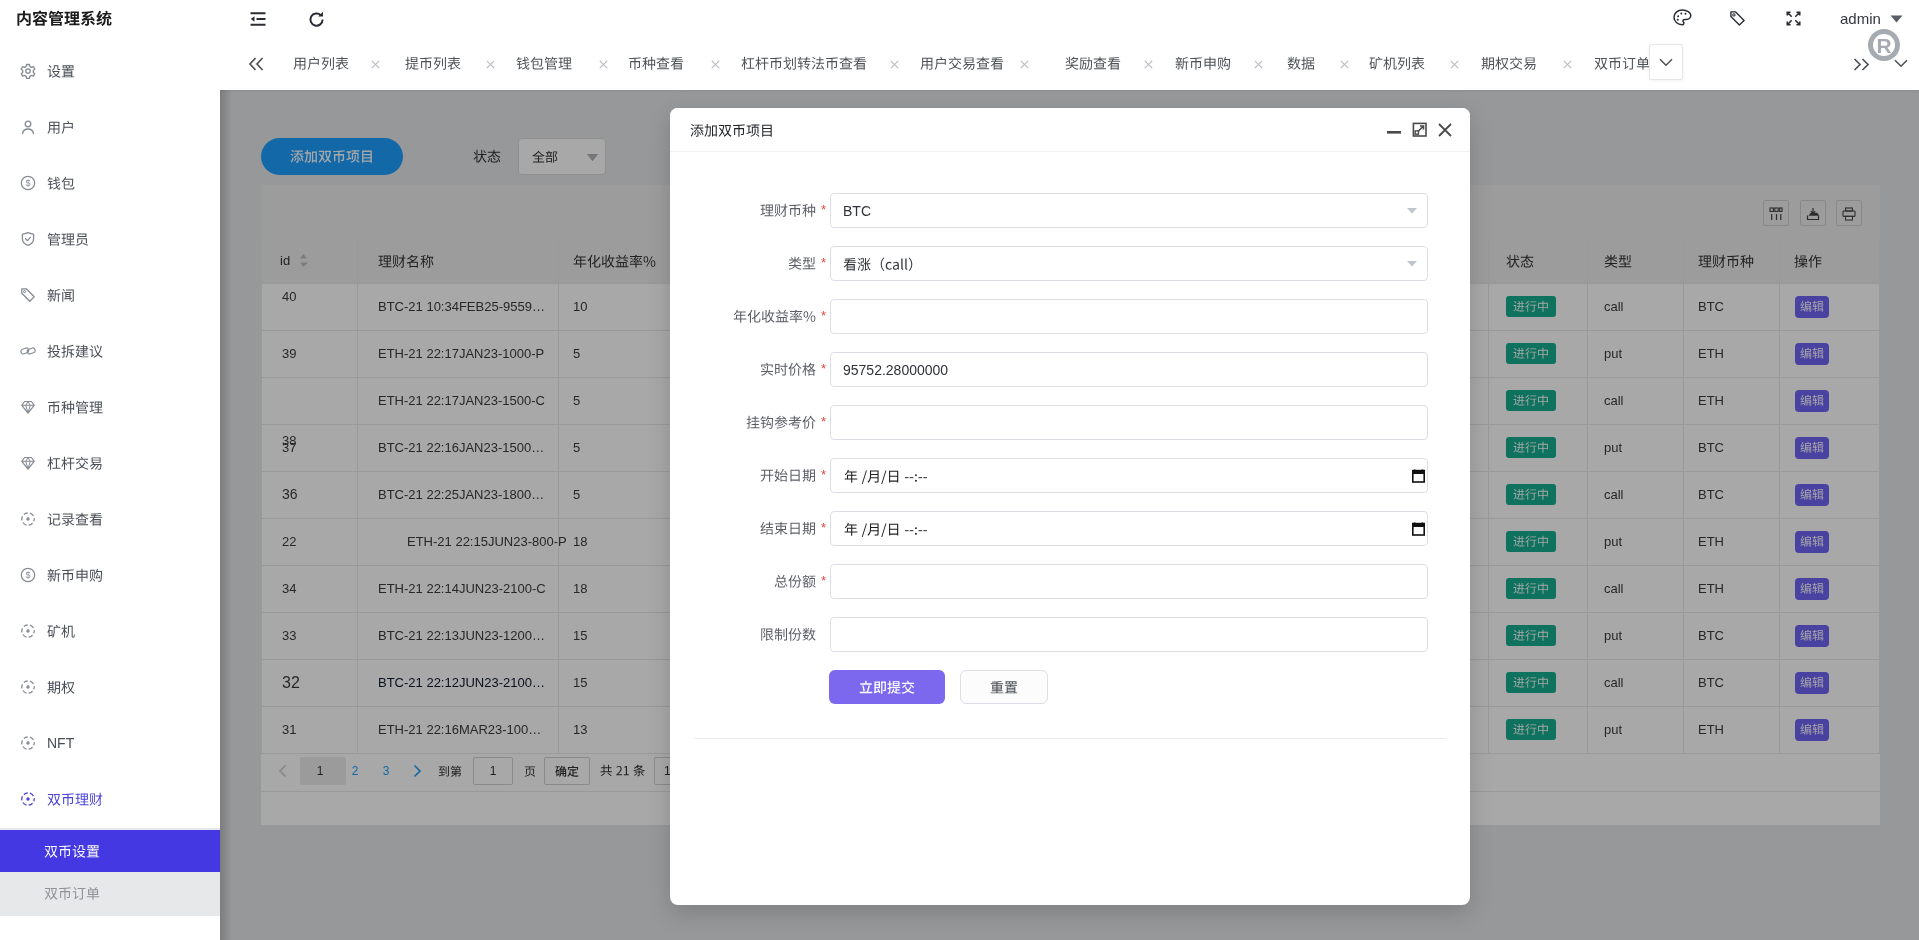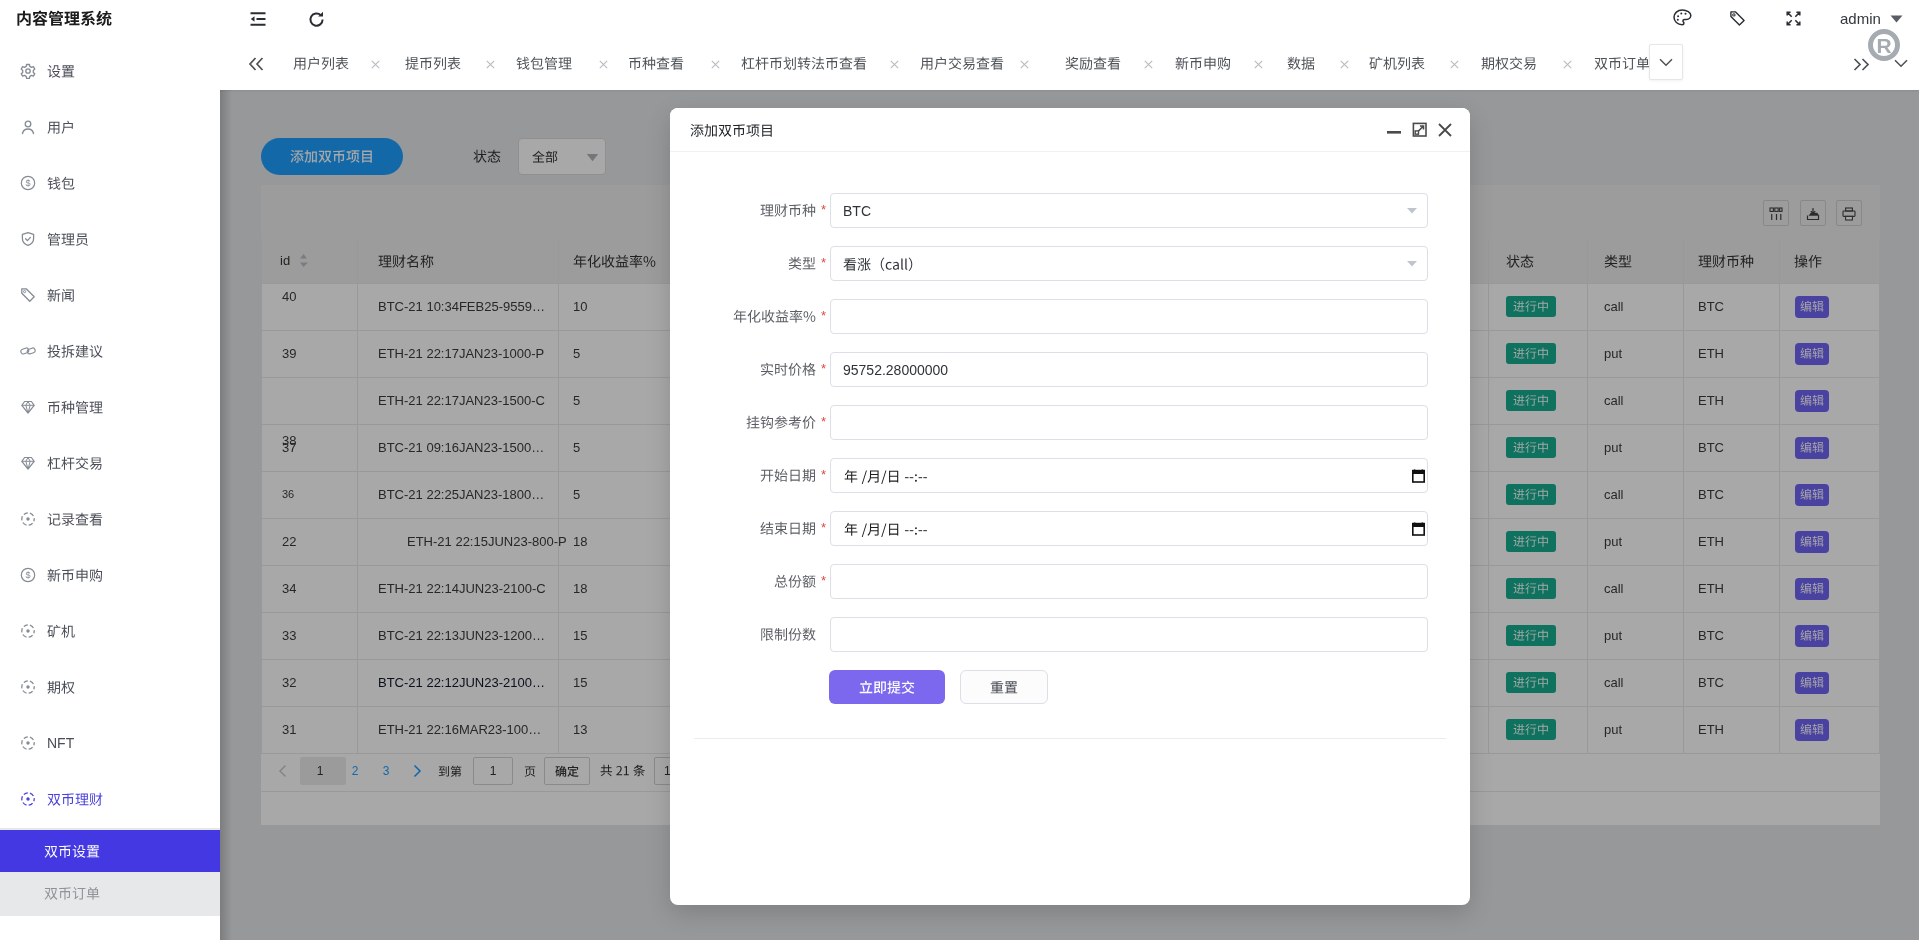--- a/index.html
+++ b/index.html
@@ -142,36 +142,36 @@
     <use href="#g28" transform="translate(24.0 10.8) scale(0.0120 -0.0120)"></use>
   </svg>
 <span style="position:absolute;font-family:Liberation Sans,sans-serif;font-size:13px;color:#3c3c3c;line-height:17px;white-space:pre;left:1604.0px;top:392.0px;">call</span>
 <span style="position:absolute;font-family:Liberation Sans,sans-serif;font-size:13px;color:#3c3c3c;line-height:17px;white-space:pre;left:1698.0px;top:392.0px;">ETH</span>
 <div style="position:absolute;left:1795.0px;top:389.5px;width:34.0px;height:22.0px;background:#7164f5;border-radius:4px;"></div>
 <svg style="position:absolute;left:1800.0px;top:394.1px;overflow:visible" width="24.0" height="15.0" fill="#fff">
     <use href="#g29" transform="translate(0.0 10.8) scale(0.0120 -0.0120)"></use>
     <use href="#g30" transform="translate(12.0 10.8) scale(0.0120 -0.0120)"></use>
   </svg>
 <span style="position:absolute;font-family:Liberation Sans,sans-serif;font-size:13px;color:#3c3c3c;line-height:17px;white-space:pre;left:282.0px;top:439.0px;">37</span>
-<span style="position:absolute;font-family:Liberation Sans,sans-serif;font-size:13px;color:#3c3c3c;line-height:17px;white-space:pre;left:378.0px;top:439.0px;">BTC-21 09:16JAN23-1500…</span>
+<span style="position:absolute;font-family:Liberation Sans,sans-serif;font-size:13px;color:#3c3c3c;line-height:17px;white-space:pre;left:378.0px;top:439.0px;">BTC-21 22:16JAN23-1500…</span>
 <span style="position:absolute;font-family:Liberation Sans,sans-serif;font-size:13px;color:#3c3c3c;line-height:17px;white-space:pre;left:573.0px;top:439.0px;">5</span>
 <div style="position:absolute;left:1506.0px;top:437.0px;width:50.0px;height:21.0px;background:#18ae91;border-radius:3px;"></div>
 <svg style="position:absolute;left:1513.0px;top:441.1px;overflow:visible" width="36.0" height="15.0" fill="#fff">
     <use href="#g26" transform="translate(0.0 10.8) scale(0.0120 -0.0120)"></use>
     <use href="#g27" transform="translate(12.0 10.8) scale(0.0120 -0.0120)"></use>
     <use href="#g28" transform="translate(24.0 10.8) scale(0.0120 -0.0120)"></use>
   </svg>
 <span style="position:absolute;font-family:Liberation Sans,sans-serif;font-size:13px;color:#3c3c3c;line-height:17px;white-space:pre;left:1604.0px;top:439.0px;">put</span>
 <span style="position:absolute;font-family:Liberation Sans,sans-serif;font-size:13px;color:#3c3c3c;line-height:17px;white-space:pre;left:1698.0px;top:439.0px;">BTC</span>
 <div style="position:absolute;left:1795.0px;top:436.5px;width:34.0px;height:22.0px;background:#7164f5;border-radius:4px;"></div>
 <svg style="position:absolute;left:1800.0px;top:441.1px;overflow:visible" width="24.0" height="15.0" fill="#fff">
     <use href="#g29" transform="translate(0.0 10.8) scale(0.0120 -0.0120)"></use>
     <use href="#g30" transform="translate(12.0 10.8) scale(0.0120 -0.0120)"></use>
   </svg>
-<span style="position:absolute;font-family:Liberation Sans,sans-serif;font-size:11px;color:#3c3c3c;line-height:17px;white-space:pre;left:282.0px;top:486.0px;">36</span>
+<span style="position:absolute;font-family:Liberation Sans,sans-serif;font-size:14px;color:#3c3c3c;line-height:17px;white-space:pre;left:282.0px;top:486.0px;">36</span>
 <span style="position:absolute;font-family:Liberation Sans,sans-serif;font-size:13px;color:#3c3c3c;line-height:17px;white-space:pre;left:378.0px;top:486.0px;">BTC-21 22:25JAN23-1800…</span>
 <span style="position:absolute;font-family:Liberation Sans,sans-serif;font-size:13px;color:#3c3c3c;line-height:17px;white-space:pre;left:573.0px;top:486.0px;">5</span>
 <div style="position:absolute;left:1506.0px;top:484.0px;width:50.0px;height:21.0px;background:#18ae91;border-radius:3px;"></div>
 <svg style="position:absolute;left:1513.0px;top:488.1px;overflow:visible" width="36.0" height="15.0" fill="#fff">
     <use href="#g26" transform="translate(0.0 10.8) scale(0.0120 -0.0120)"></use>
     <use href="#g27" transform="translate(12.0 10.8) scale(0.0120 -0.0120)"></use>
     <use href="#g28" transform="translate(24.0 10.8) scale(0.0120 -0.0120)"></use>
   </svg>
 <span style="position:absolute;font-family:Liberation Sans,sans-serif;font-size:13px;color:#3c3c3c;line-height:17px;white-space:pre;left:1604.0px;top:486.0px;">call</span>
 <span style="position:absolute;font-family:Liberation Sans,sans-serif;font-size:13px;color:#3c3c3c;line-height:17px;white-space:pre;left:1698.0px;top:486.0px;">BTC</span>
@@ -221,21 +221,21 @@
     <use href="#g27" transform="translate(12.0 10.8) scale(0.0120 -0.0120)"></use>
     <use href="#g28" transform="translate(24.0 10.8) scale(0.0120 -0.0120)"></use>
   </svg>
 <span style="position:absolute;font-family:Liberation Sans,sans-serif;font-size:13px;color:#3c3c3c;line-height:17px;white-space:pre;left:1604.0px;top:627.0px;">put</span>
 <span style="position:absolute;font-family:Liberation Sans,sans-serif;font-size:13px;color:#3c3c3c;line-height:17px;white-space:pre;left:1698.0px;top:627.0px;">BTC</span>
 <div style="position:absolute;left:1795.0px;top:624.5px;width:34.0px;height:22.0px;background:#7164f5;border-radius:4px;"></div>
 <svg style="position:absolute;left:1800.0px;top:629.1px;overflow:visible" width="24.0" height="15.0" fill="#fff">
     <use href="#g29" transform="translate(0.0 10.8) scale(0.0120 -0.0120)"></use>
     <use href="#g30" transform="translate(12.0 10.8) scale(0.0120 -0.0120)"></use>
   </svg>
-<span style="position:absolute;font-family:Liberation Sans,sans-serif;font-size:13px;color:#3c3c3c;line-height:17px;white-space:pre;left:282.0px;top:674.0px;">32</span>
+<span style="position:absolute;font-family:Liberation Sans,sans-serif;font-size:16px;color:#3c3c3c;line-height:17px;white-space:pre;left:282.0px;top:674.0px;">32</span>
 <span style="position:absolute;font-family:Liberation Sans,sans-serif;font-size:13px;color:#0f172a;line-height:17px;white-space:pre;left:378.0px;top:674.0px;">BTC-21 22:12JUN23-2100…</span>
 <span style="position:absolute;font-family:Liberation Sans,sans-serif;font-size:13px;color:#3c3c3c;line-height:17px;white-space:pre;left:573.0px;top:674.0px;">15</span>
 <div style="position:absolute;left:1506.0px;top:672.0px;width:50.0px;height:21.0px;background:#18ae91;border-radius:3px;"></div>
 <svg style="position:absolute;left:1513.0px;top:676.1px;overflow:visible" width="36.0" height="15.0" fill="#fff">
     <use href="#g26" transform="translate(0.0 10.8) scale(0.0120 -0.0120)"></use>
     <use href="#g27" transform="translate(12.0 10.8) scale(0.0120 -0.0120)"></use>
     <use href="#g28" transform="translate(24.0 10.8) scale(0.0120 -0.0120)"></use>
   </svg>
 <span style="position:absolute;font-family:Liberation Sans,sans-serif;font-size:13px;color:#3c3c3c;line-height:17px;white-space:pre;left:1604.0px;top:674.0px;">call</span>
 <span style="position:absolute;font-family:Liberation Sans,sans-serif;font-size:13px;color:#3c3c3c;line-height:17px;white-space:pre;left:1698.0px;top:674.0px;">BTC</span>

